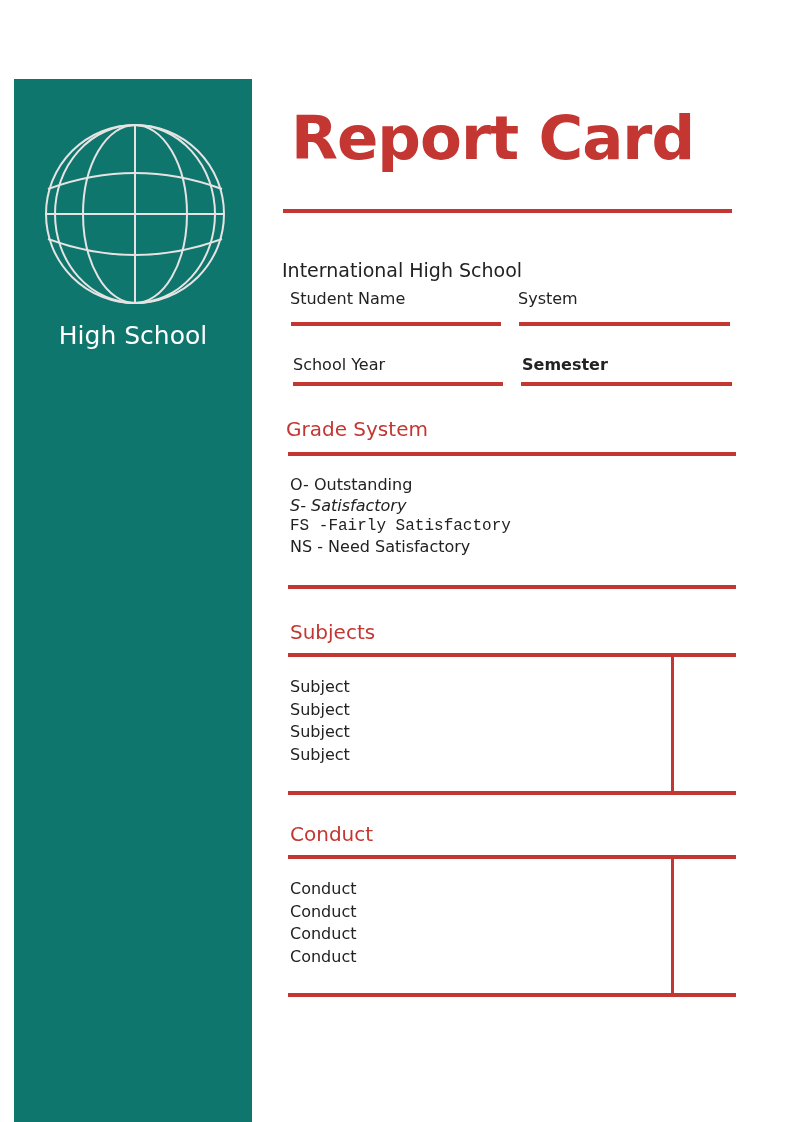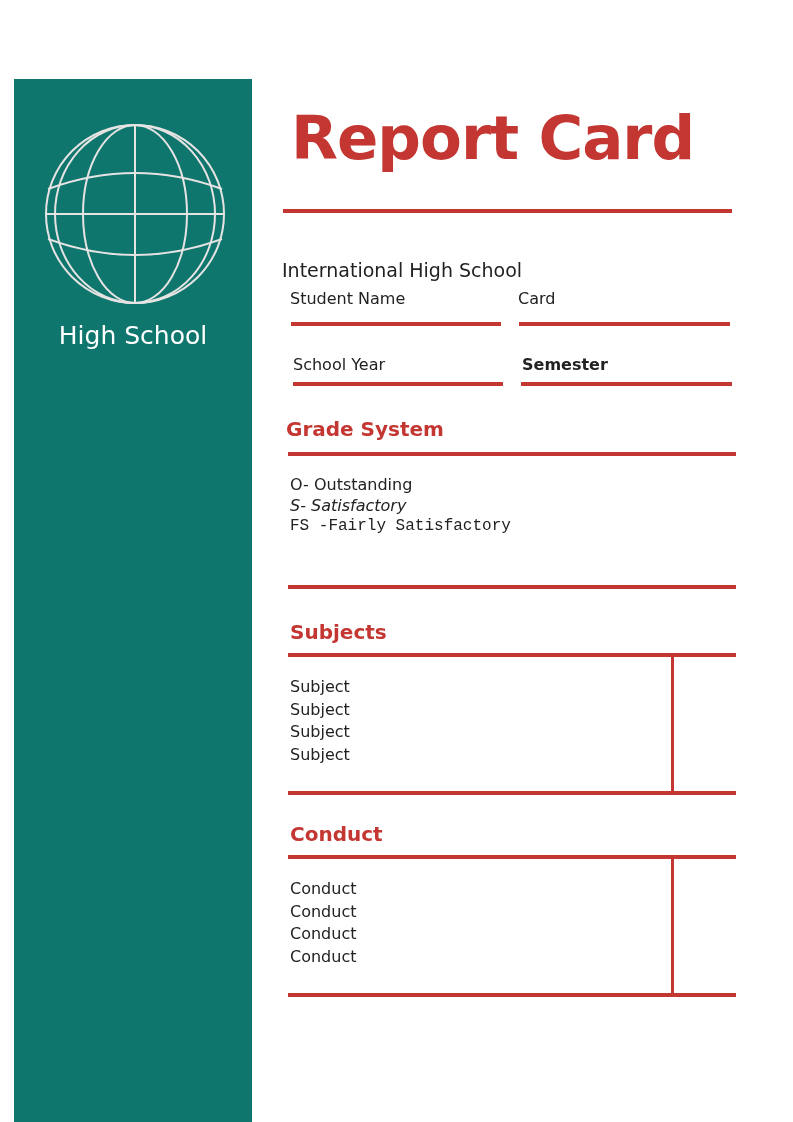--- a/index.html
+++ b/index.html
@@ -5,21 +5,21 @@
   html, body { margin:0; padding:0; }
   body { width:793px; height:1122px; background:#ffffff; position:relative; overflow:hidden; font-family:"DejaVu Sans", sans-serif; color:#222; }
   .sidebar { position:absolute; left:14px; top:79px; width:238px; height:1107px; background:#0f766e; }
   .globe { position:absolute; left:30px; top:44px; width:182px; height:182px; }
   .side-title { position:absolute; left:0; width:238px; top:242px; text-align:center; color:#fff; font-size:25px; font-family:"DejaVu Sans", sans-serif; }
   .title { position:absolute; left:291px; top:102px; font-size:61px; font-weight:bold; color:#c43631; letter-spacing:-1px; font-family:"DejaVu Sans", sans-serif; white-space:nowrap; }
   .hline { position:absolute; height:4px; background:#c43631; }
   .vline { position:absolute; width:3px; background:#c43631; }
   .school { position:absolute; left:282px; top:227px; font-size:19px; color:#222;margin-top:32px; }
   .lbl { position:absolute; font-size:16px; color:#222;margin-top:16px; }
-  .sec { position:absolute; font-size:20px; font-weight:bold; color:#c43631; }
+  .sec { position:absolute; font-size:20px; font-weight:normal; color:#c43631; }
   .list { position:absolute; font-size:16px; line-height:22.5px; color:#222; }
 </style>
 </head>
 <body>
 
 <div class="sidebar">
   <svg class="globe" viewBox="0 0 182 182">
     <g fill="none" stroke="#e6e3e3" stroke-width="2">
       <circle cx="91" cy="91" r="89"></circle>
       <line x1="91" y1="2" x2="91" y2="180"></line>
@@ -31,35 +31,36 @@
     </g>
   </svg>
   <div class="side-title">High School</div>
 </div>
 
 <div class="title">Report Card</div>
 <div class="hline" style="left:283px; top:209px; width:449px;"></div>
 <div class="school">International High School</div>
 
 <div class="lbl" style="left:290px; top:273px;">Student Name</div>
-<div class="lbl" style="left:518px; top:273px;">Card</div>
+<div class="lbl" style="left:518px; top:273px;">System</div>
 <div class="hline" style="left:291px; top:322px; width:210px;"></div>
 <div class="hline" style="left:519px; top:322px; width:211px;"></div>
 
 <div class="lbl" style="left:293px; top:339px;">School Year</div>
 <div class="lbl" style="left:522px; top:339px;font-weight:bold;">Semester</div>
 <div class="hline" style="left:293px; top:382px; width:210px;"></div>
 <div class="hline" style="left:521px; top:382px; width:211px;"></div>
 
 <div class="sec" style="left:286px; top:417px;">Grade System</div>
 <div class="hline" style="left:288px; top:452px; width:448px;"></div>
 <div class="list" style="left:290px; top:474px;">
   <div>O- Outstanding</div>
   <div style="margin-top:-2px;font-style:italic;">S- Satisfactory</div>
   <div style="margin-top:-2px;font-family:Liberation Mono, monospace;">FS -Fairly Satisfactory</div>
+  <div style="margin-top:-2px;">NS - Need Satisfactory</div>
 </div>
 <div class="hline" style="left:288px; top:585px; width:448px;"></div>
 
 <div class="sec" style="left:290px; top:620px;text-align:right;">Subjects</div>
 <div class="hline" style="left:288px; top:653px; width:448px;"></div>
 <div class="vline" style="left:671px; top:655px; height:138px;"></div>
 <div class="list" style="left:290px; top:676px;">
   <div>Subject</div>
   <div>Subject</div>
   <div>Subject</div>

